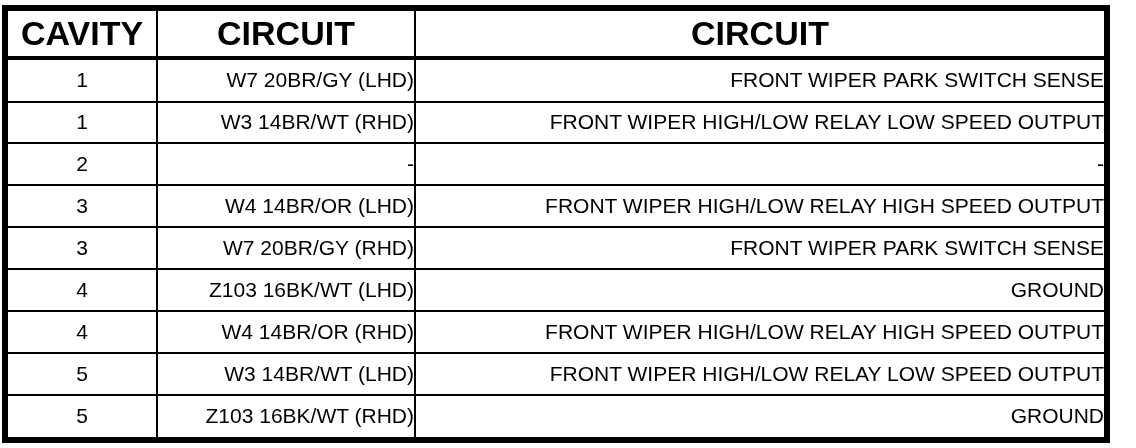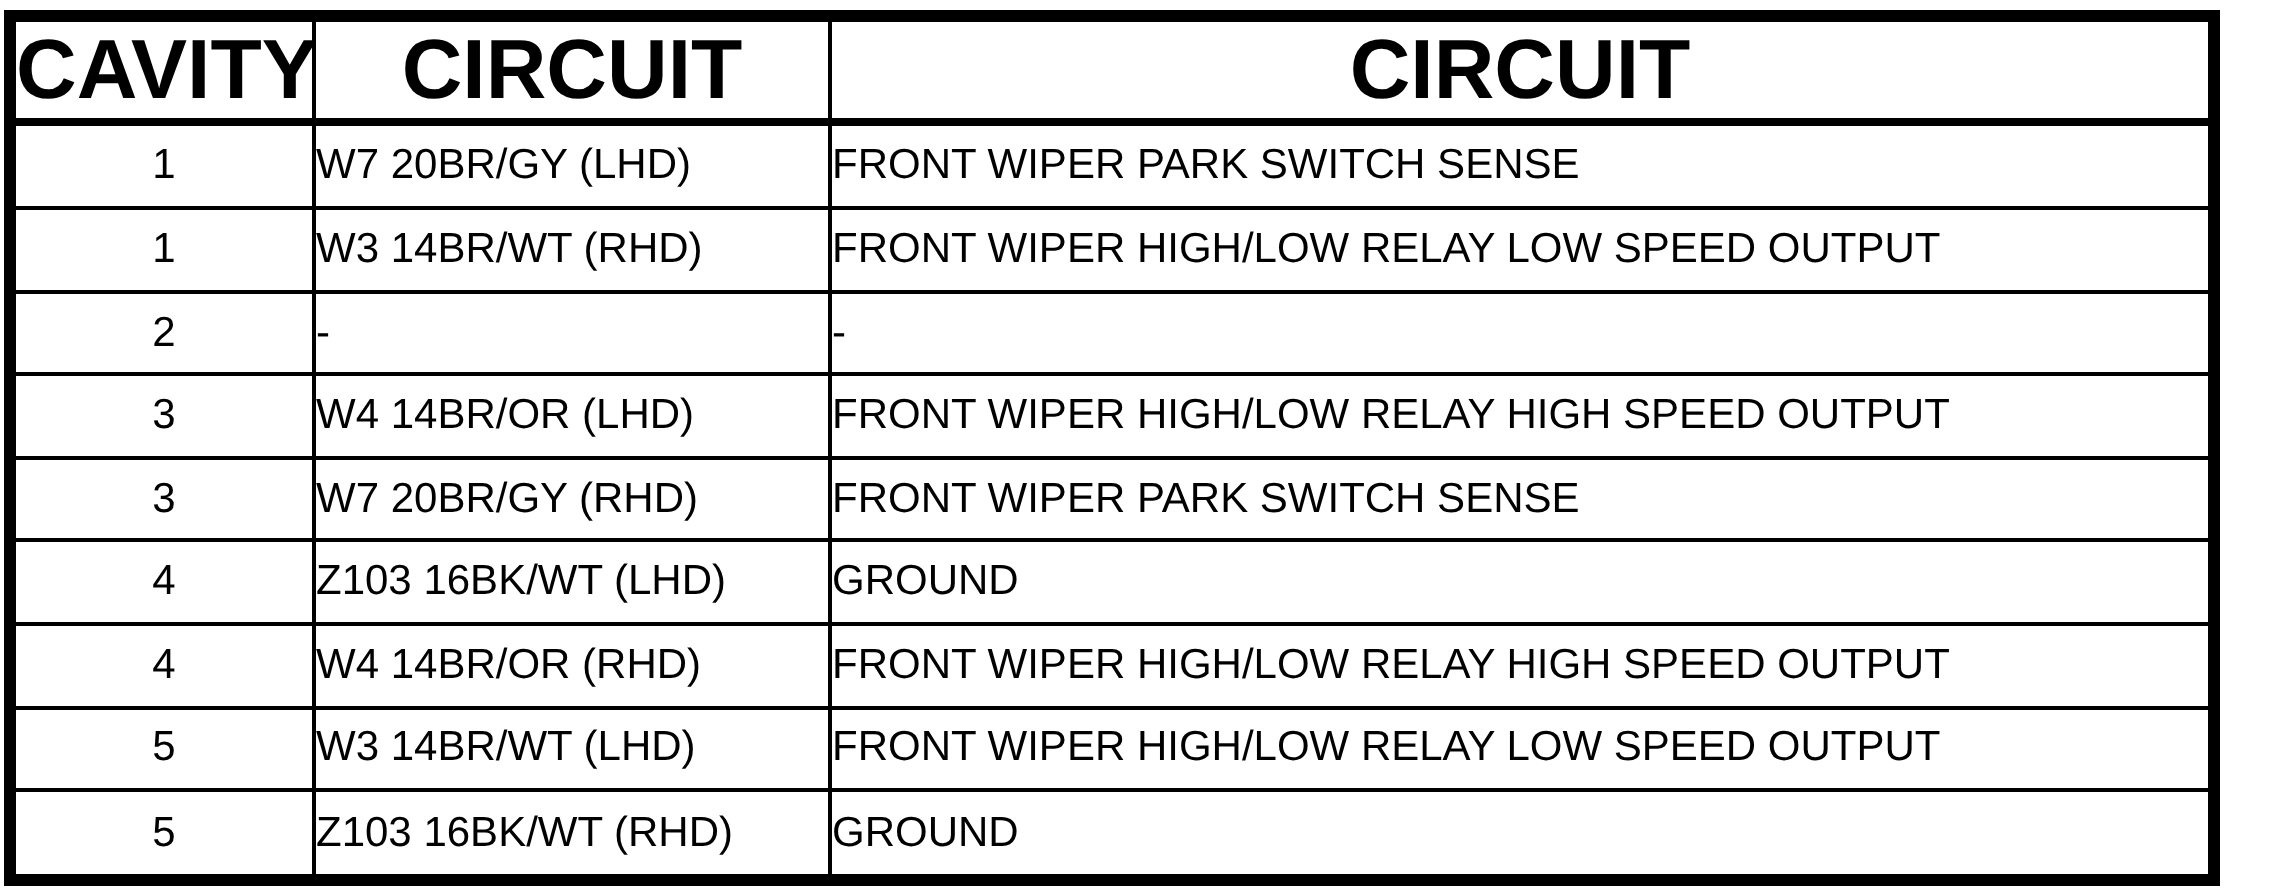--- a/index.html
+++ b/index.html
@@ -30,41 +30,41 @@
   table.pinout td {
     border: 2px solid #000000;
     overflow: hidden;
     white-space: nowrap;
     padding: 0;
   }
   table.pinout thead tr {
     height: 50px;
   }
   table.pinout th {
-    font-size: 42px;
+    font-size: 34px;
     font-weight: bold;
     text-align: center;
     vertical-align: middle;
     border-bottom-width: 4px;
     letter-spacing: 0px;
   }
   table.pinout td {
     font-size: 21px;
     font-weight: normal;
     vertical-align: middle;
   }
   .col-cavity   { width: 152px; }
   .col-circuit  { width: 258px; }
   .col-function { width: auto; }
   td.col-cavity {
     text-align: center;
   }
   td.col-circuit,
   td.col-function {
-    text-align: left;
+    text-align: right;
     padding-left: 5px;
   }
 </style>
 </head>
 <body>
 
 <table class="pinout">
   <colgroup>
     <col class="col-cavity">
     <col class="col-circuit">

